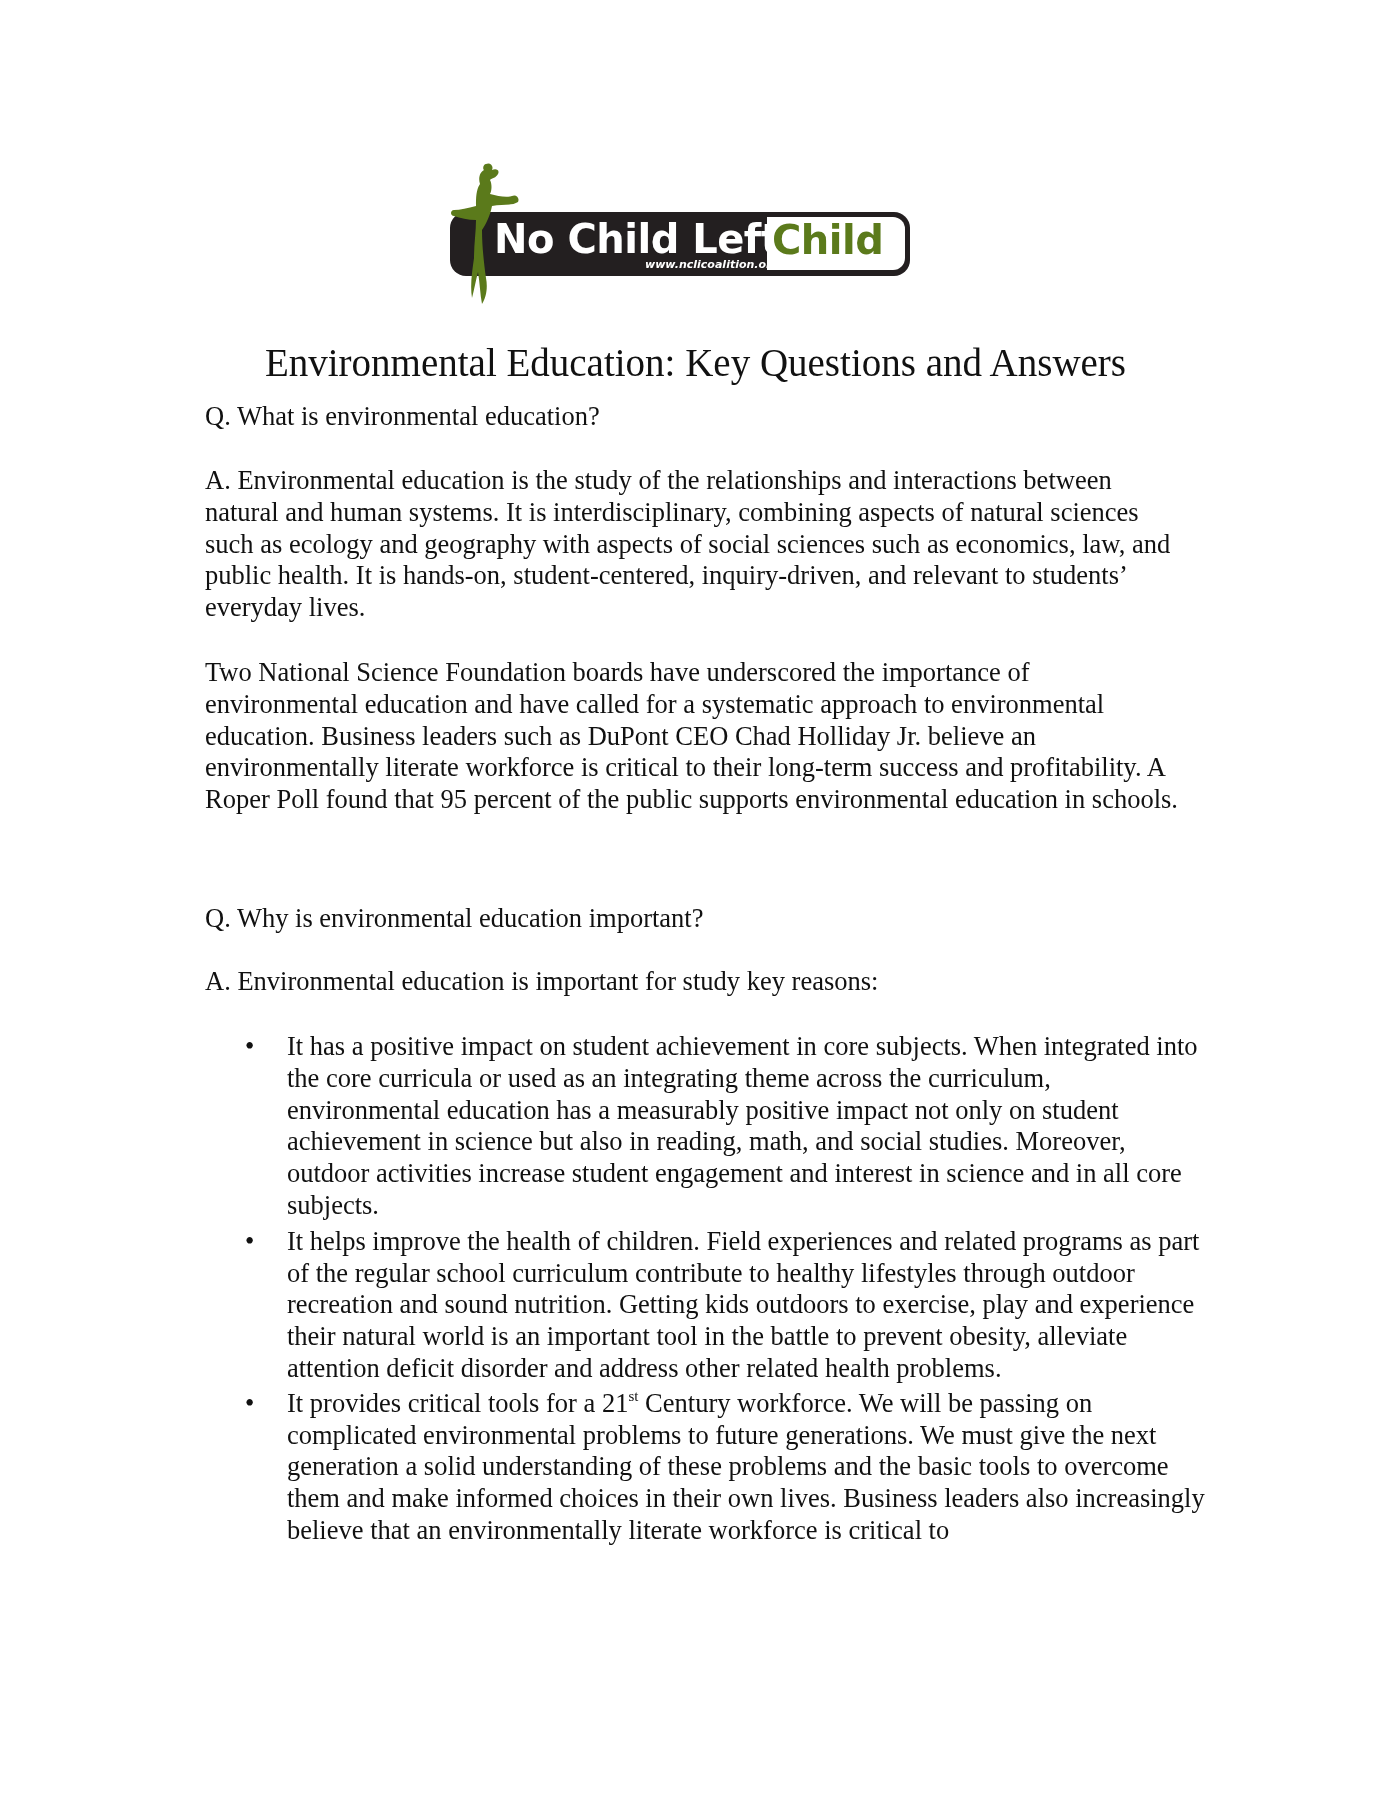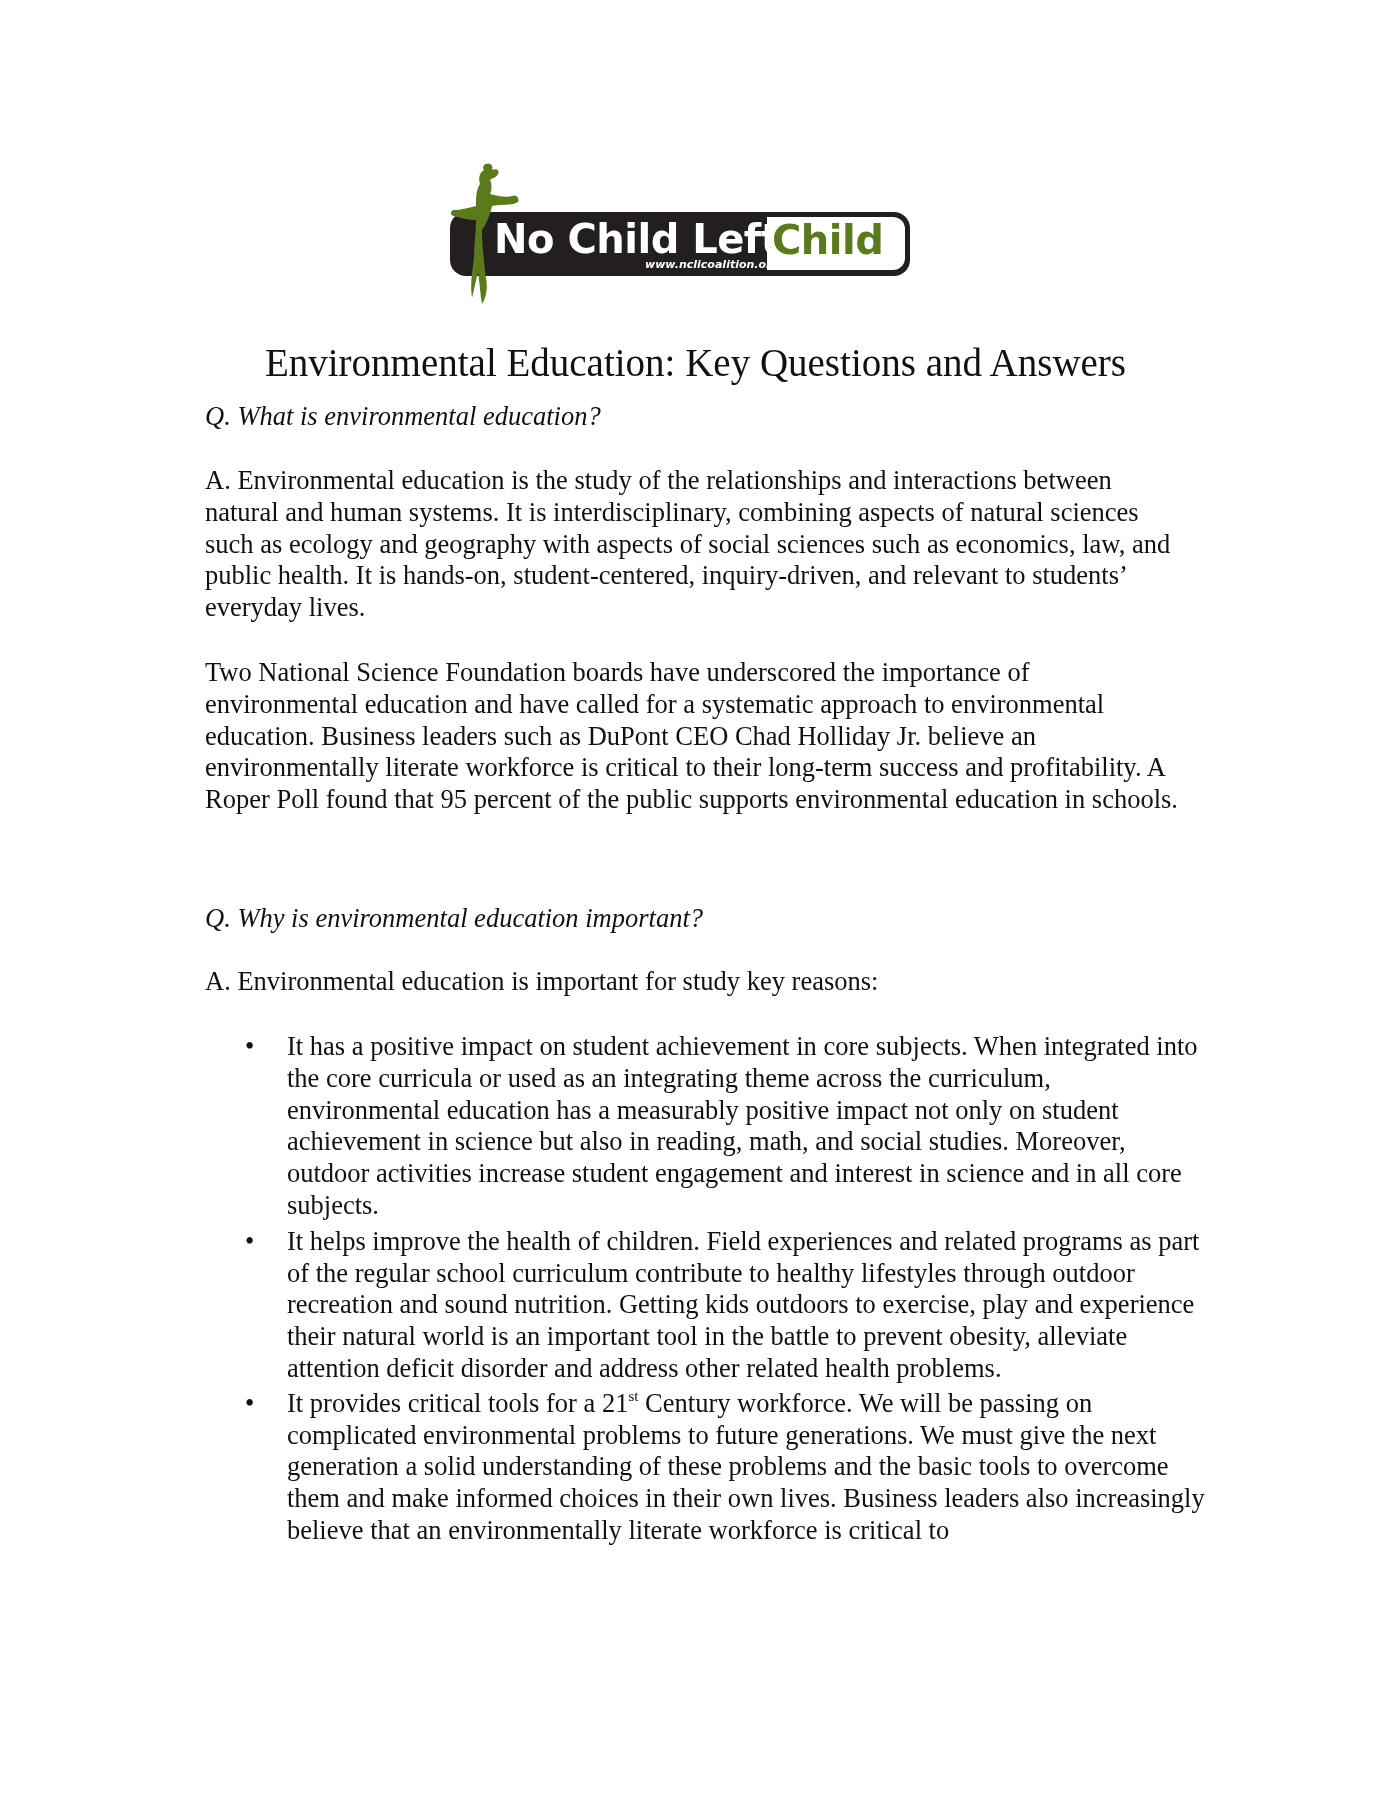--- a/index.html
+++ b/index.html
@@ -18,21 +18,21 @@
     .logo-inside { position: absolute; left: 326px; top: 55px; font-family: "DejaVu Sans", sans-serif;
                    font-weight: bold; font-size: 40px; color: #5b7a1b; line-height: 50px; letter-spacing: -0.5px; }
     .logo-url { position: absolute; left: 186px; top: 98px; font-family: "DejaVu Sans", sans-serif;
                 font-style: italic; font-weight: bold; font-size: 11px; color: #ffffff; margin-left: 13px; }
     .logo-figure { position: absolute; left: 0; top: 0; width: 80px; height: 145px; }
 
     
     .title { position: absolute; left: 0; width: 1391px; top: 333px; text-align: center;
              font-size: 39px; line-height: 36px; margin-top: 12px; }
     .block { position: absolute; left: 205px; width: 980px; font-size: 26.5px; line-height: 31.8px; }
-    .q { font-style: italic; }
+    .q { }
     .bullets { position: absolute; left: 205px; width: 1000px; font-size: 26.5px; line-height: 31.8px; margin: 0; padding: 0; list-style: none; }
     .bullet-item { position: relative; padding-left: 82px; }
     .bullet-dot { position: absolute; left: 40px; top: 0; }
     sup { font-size: 15px; line-height: 0; vertical-align: 11px; }
   </style>
 </head>
 <body>
 
 <div class="page">
 

